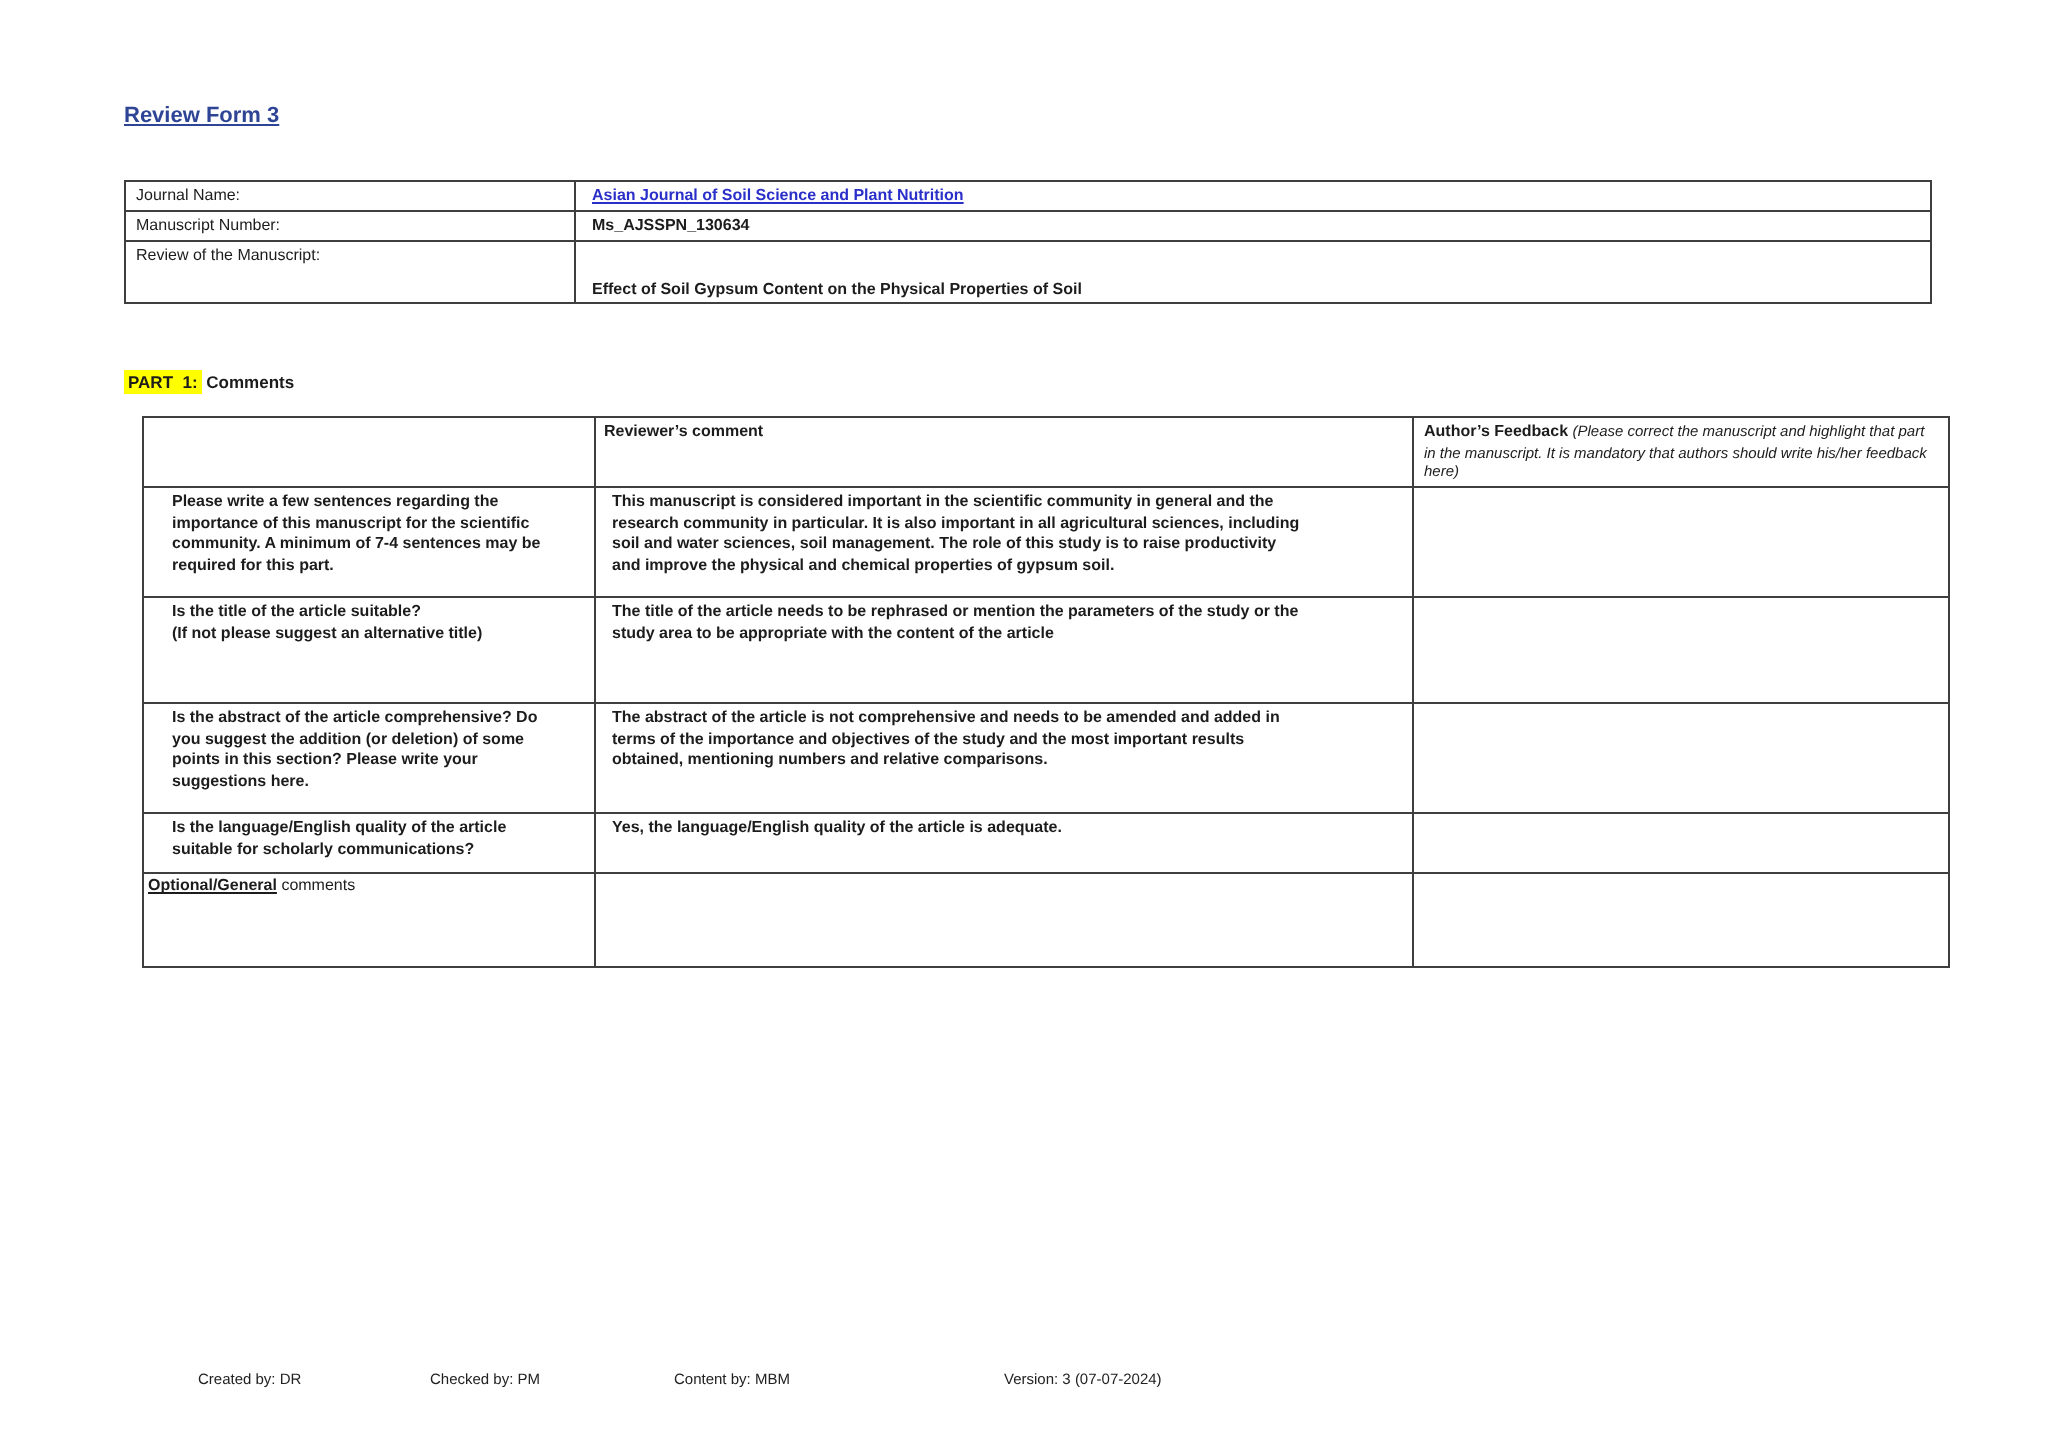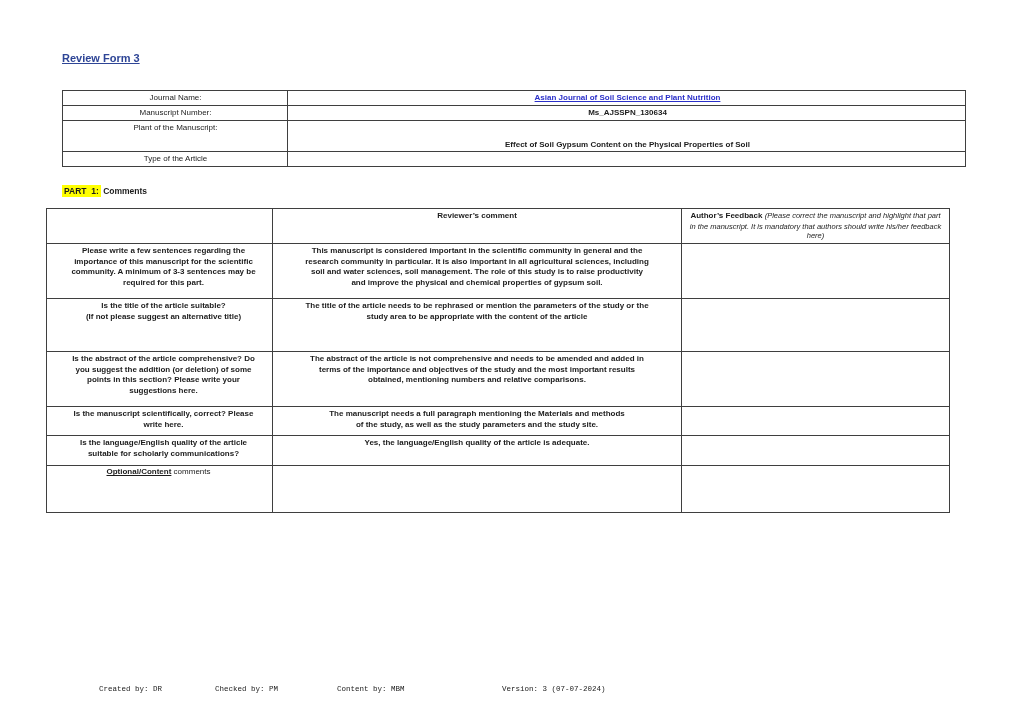--- a/index.html
+++ b/index.html
@@ -14,50 +14,50 @@
   body{
     width:1024px;height:724px;background:#ffffff;position:relative;
     font-family:"Liberation Sans","DejaVu Sans",sans-serif;color:var(--ink);
     overflow:hidden;
   }
   .page-title{
     position:absolute;left:62px;top:52px;
     font-size:11px;font-weight:bold;color:var(--title-blue);text-decoration:underline;
   }
   table{border-collapse:collapse;table-layout:fixed;position:absolute;background:#fff;}
-  td{border:1px solid var(--border-gray);vertical-align:top;font-size:8px;line-height:1.32;overflow:hidden;text-align:center;}
+  td{border:1px solid var(--border-gray);vertical-align:top;font-size:8px;line-height:1.32;overflow:hidden;}
   .pre{white-space:pre-wrap;}
 
   
   .info-table{left:62px;top:90px;width:903px;}
   .info-table td.lbl{padding:2px 4px 1px 5px;font-weight:normal;}
   .info-table td.val{padding:2px 6px 1px 8px;font-weight:bold;margin-top:20px;}
   .info-table td.val-title{padding:19px 6px 1px 8px;font-weight:bold;}
   .journal-link{color:var(--link-blue);text-decoration:underline;font-weight:bold;cursor:pointer;}
 
   
   .part-heading{position:absolute;left:62px;top:186px;font-size:8.5px;font-weight:bold;}
   .part-highlight{background:var(--highlight-yellow);padding:1px 2px;white-space:pre;}
 
   
-  .comments-table{left:46px;top:208px;width:903px;border-radius:23px;}
+  .comments-table{left:71px;top:208px;width:903px;border-radius:23px;}
   .comments-table td.q{padding:2px 6px 2px 14px;font-weight:bold;}
   .comments-table td.c{padding:2px 8px 2px 8px;font-weight:bold;}
   .comments-table td.f{padding:2px 5px;}
   .comments-table td.hq{padding:2px 4px;}
   .comments-table td.hc{padding:2px 4px;font-weight:bold;}
   .comments-table td.hf{padding:2px 5px;font-size:7.5px;}
   .comments-table td.oq{padding:1px 4px 1px 2px;}
   .author-bold{font-weight:bold;font-size:8px;}
   .author-note{font-style:italic;font-weight:normal;}
   .opt-bold{font-weight:bold;text-decoration:underline;}
 
   
   .footer-item{
-    position:absolute;top:685px;font-family:Liberation Mono, monospace;
+    position:absolute;top:685px;font-family:Liberation Sans, sans-serif;
     font-size:7.5px;color:#222;padding-left:37px;
   }
   .f-created{left:62px;}
   .f-checked{left:178px;}
   .f-approved{left:300px;}
   .f-version{left:465px;}
 </style>
 </head>
 <body>
 
@@ -71,26 +71,22 @@
   <tbody>
       <tr style="height:15px">
     <td class="lbl">Journal Name:</td>
     <td class="val"><span class="journal-link">Asian Journal of Soil Science and Plant Nutrition</span></td>
   </tr>
   <tr style="height:14px">
     <td class="lbl">Manuscript Number:</td>
     <td class="val">Ms_AJSSPN_130634</td>
   </tr>
   <tr style="height:27px">
-    <td class="lbl">Plant of the Manuscript:</td>
+    <td class="lbl">Review of the Manuscript:</td>
     <td class="val-title">Effect of Soil Gypsum Content on the Physical Properties of Soil</td>
-  </tr>
-  <tr style="height:13px">
-    <td class="lbl">Type of the Article</td>
-    <td class="val"></td>
   </tr>
 </tbody>
   </table>
 
 <div class="part-heading"><span class="part-highlight">PART  1:</span> <span>Comments</span></div>
 
 <table class="comments-table">
   <colgroup>
       <col style="width:226px">
       <col style="width:409px">
@@ -98,21 +94,21 @@
     </colgroup>
   <tbody>
       <tr style="height:31px">
     <td class="hq"></td>
     <td class="hc">Reviewer’s comment</td>
     <td class="hf"><span class="author-bold">Author’s Feedback </span><span class="author-note">(Please correct the manuscript and highlight that part in the manuscript. It is mandatory that authors should write his/her feedback here)</span></td>
   </tr>
   <tr style="height:55px">
     <td class="q pre">Please write a few sentences regarding the
 importance of this manuscript for the scientific
-community. A minimum of 3-3 sentences may be
+community. A minimum of 7-4 sentences may be
 required for this part.</td>
     <td class="c pre">This manuscript is considered important in the scientific community in general and the
 research community in particular. It is also important in all agricultural sciences, including
 soil and water sciences, soil management. The role of this study is to raise productivity
 and improve the physical and chemical properties of gypsum soil.</td>
     <td class="f"></td>
   </tr>
   <tr style="height:53px">
     <td class="q pre">Is the title of the article suitable?
 (If not please suggest an alternative title)</td>
@@ -123,35 +119,28 @@
   <tr style="height:55px">
     <td class="q pre">Is the abstract of the article comprehensive? Do
 you suggest the addition (or deletion) of some
 points in this section? Please write your
 suggestions here.</td>
     <td class="c pre">The abstract of the article is not comprehensive and needs to be amended and added in
 terms of the importance and objectives of the study and the most important results
 obtained, mentioning numbers and relative comparisons.</td>
     <td class="f"></td>
   </tr>
-  <tr style="height:29px">
-    <td class="q pre">Is the manuscript scientifically, correct? Please
-write here.</td>
-    <td class="c pre">The manuscript needs a full paragraph mentioning the Materials and methods
-of the study, as well as the study parameters and the study site.</td>
-    <td class="f"></td>
-  </tr>
   <tr style="height:30px">
     <td class="q pre">Is the language/English quality of the article
 suitable for scholarly communications?</td>
     <td class="c pre">Yes, the language/English quality of the article is adequate.</td>
     <td class="f"></td>
   </tr>
   <tr style="height:47px">
-    <td class="oq"><span class="opt-bold">Optional/Content</span><span> comments</span></td>
+    <td class="oq"><span class="opt-bold">Optional/General</span><span> comments</span></td>
     <td class="c"></td>
     <td class="f"></td>
   </tr>
 </tbody>
   </table>
 
 <div class="footer-item f-created">Created by: DR</div>
 <div class="footer-item f-checked">Checked by: PM</div>
 <div class="footer-item f-approved">Content by: MBM</div>
 <div class="footer-item f-version">Version: 3 (07-07-2024)</div>

